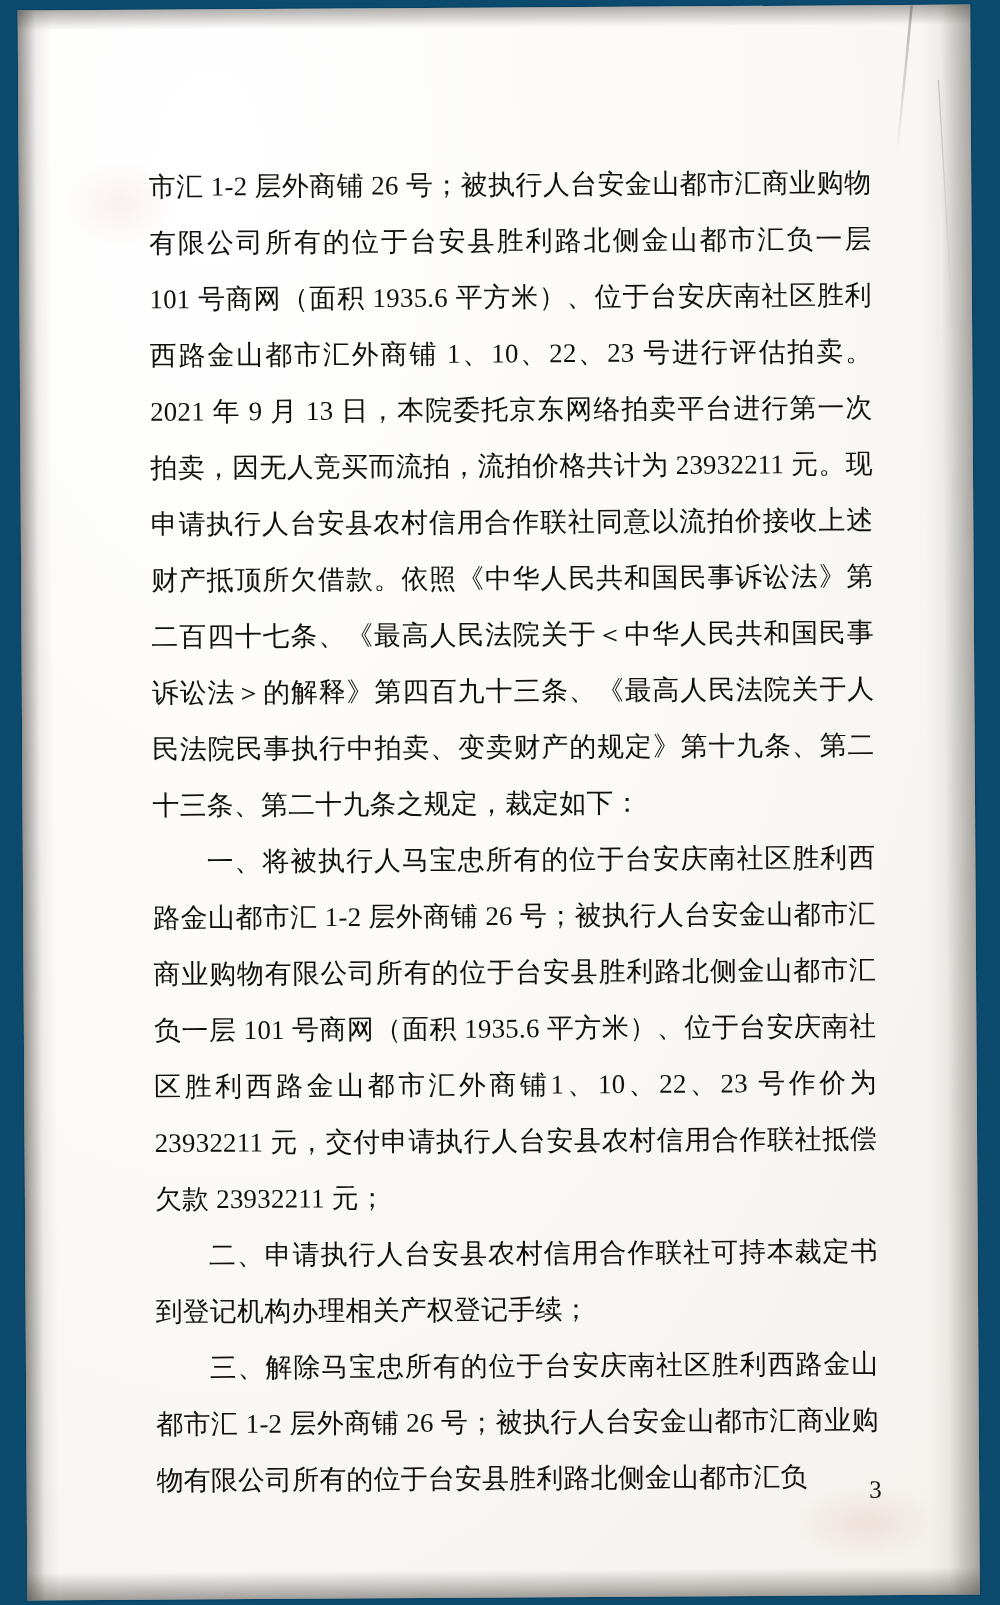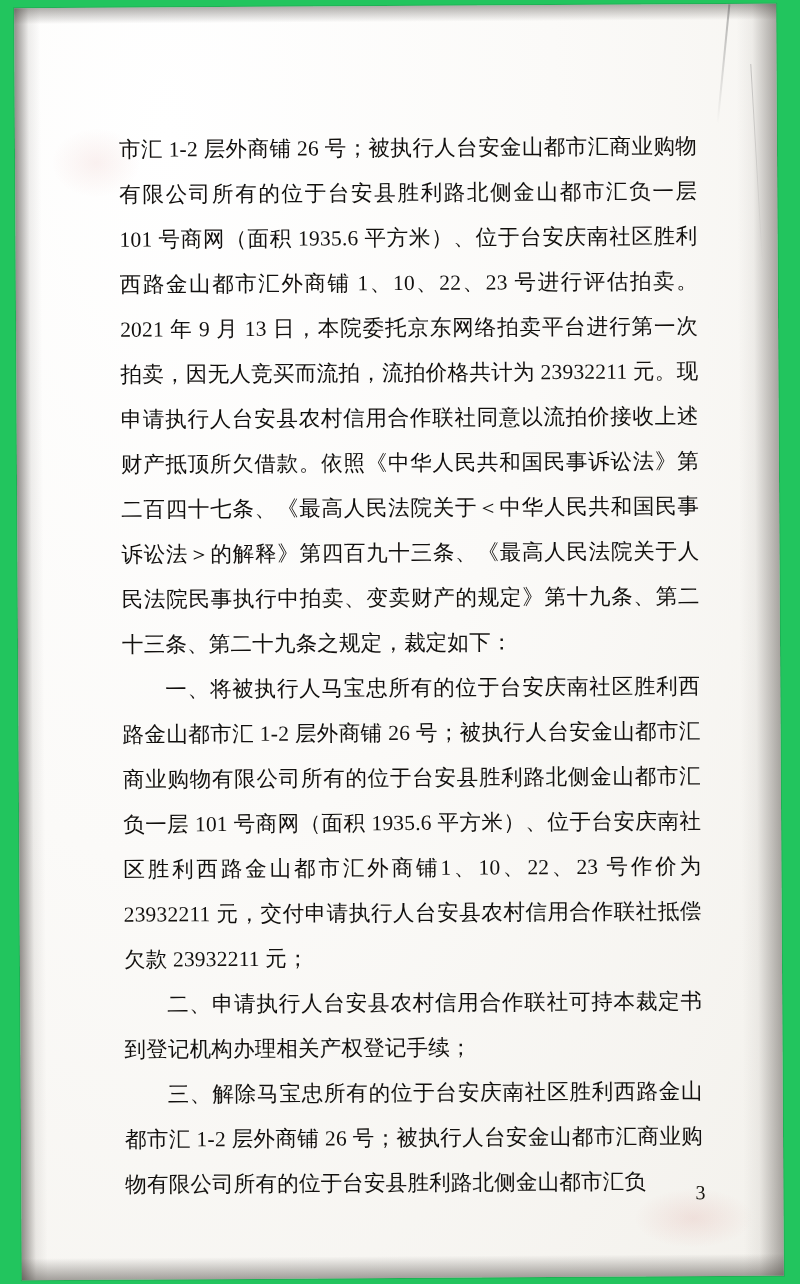--- a/index.html
+++ b/index.html
@@ -8,21 +8,21 @@
     background: #8d8d8d;
   }
   body {
     font-family: "Liberation Serif", "DejaVu Serif", serif;
   }
   .page {
     position: relative;
     width: 800px;
     height: 1284px;
     overflow: hidden;
-    background: #22c55e;
+    background: #0c4a6e;
   }
   
   .sheet {
     position: absolute;
     left: 18px;
     top: 6px;
     width: 762px;
     height: 1272px;
     background:
       radial-gradient(ellipse at 20% 10%, #ffffff 0%, #fbfaf8 45%, #f3f1ec 100%);

